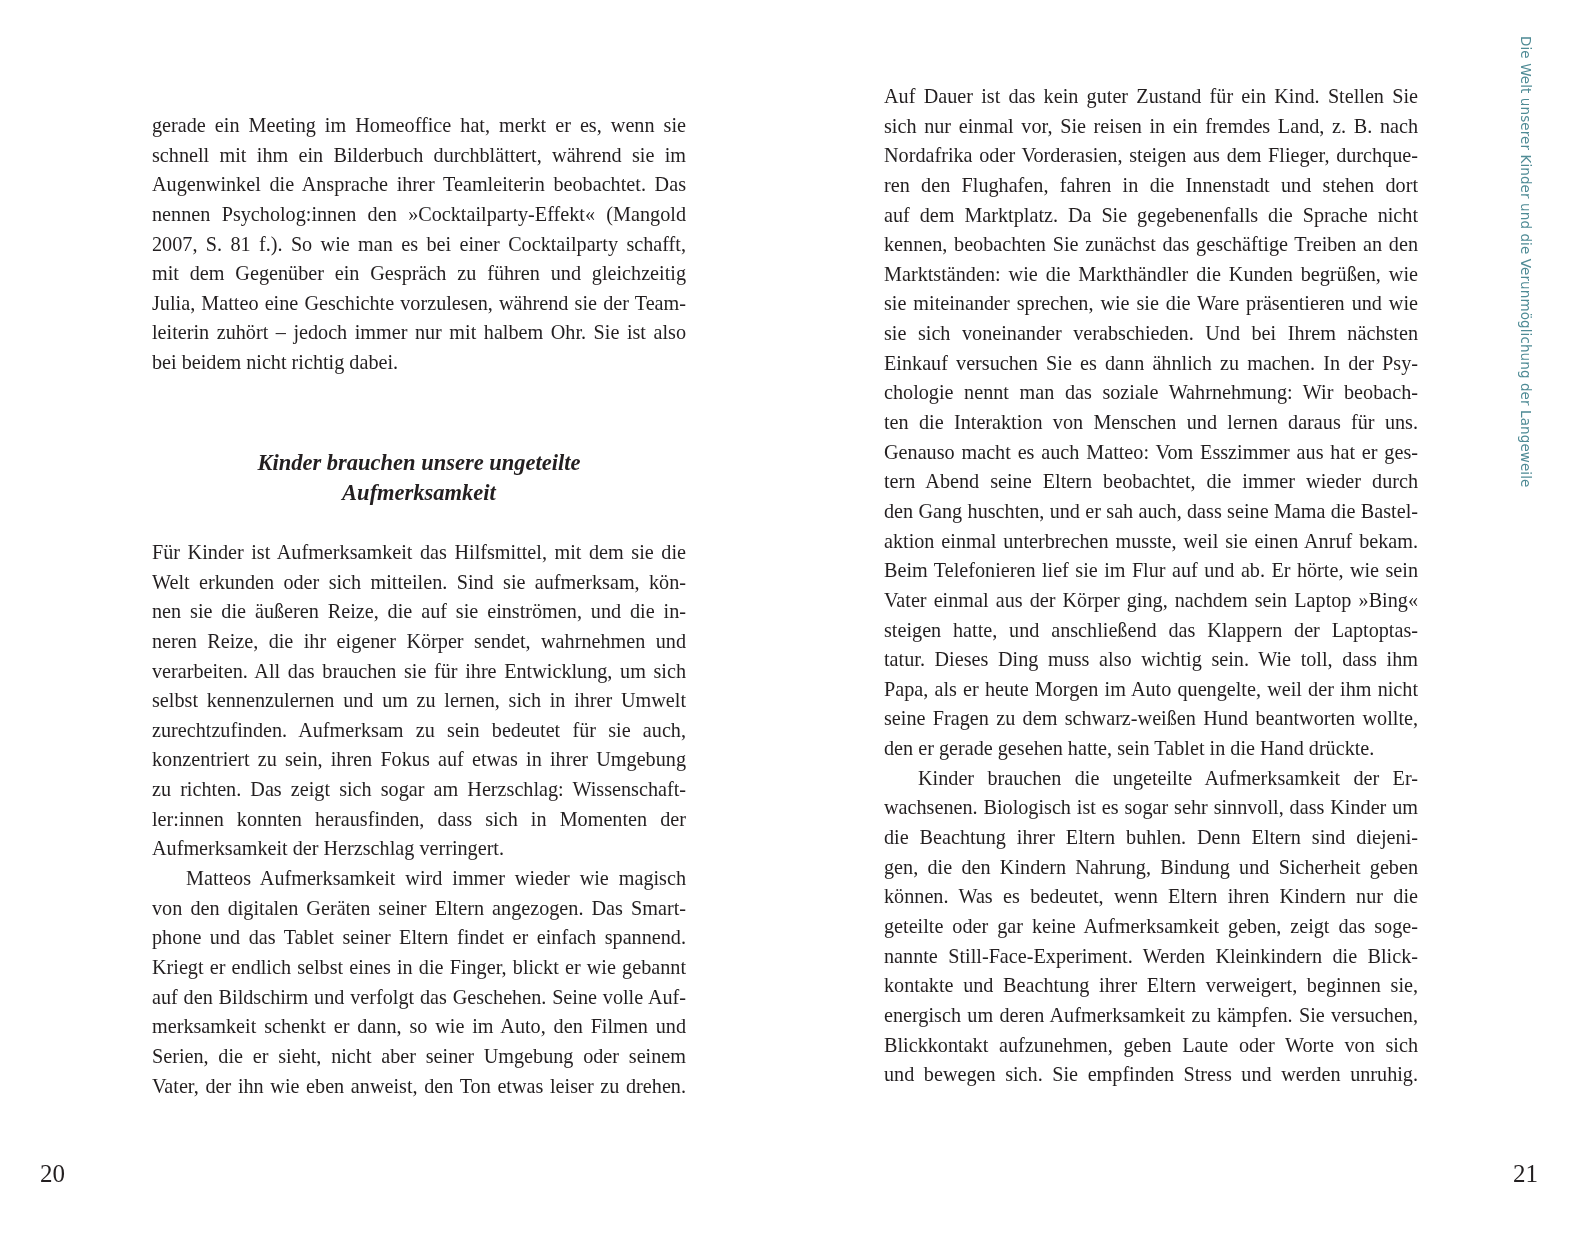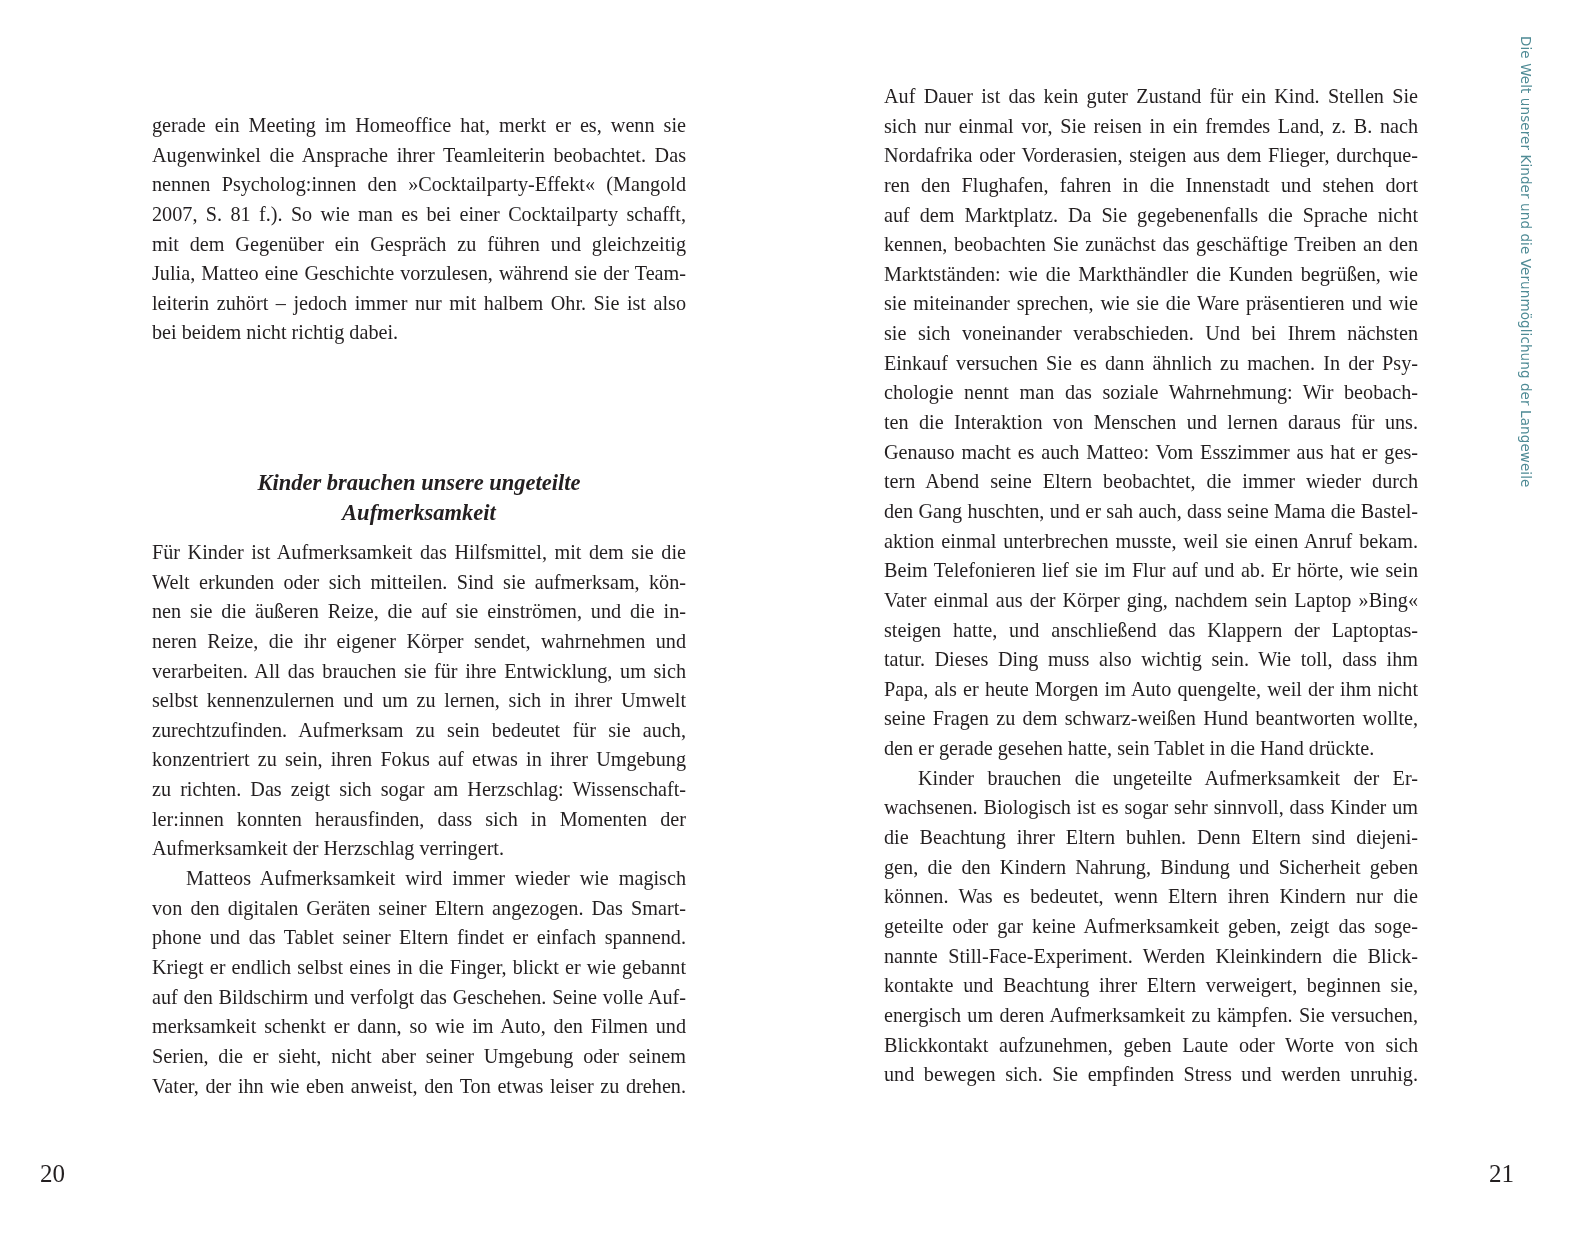--- a/index.html
+++ b/index.html
@@ -7,37 +7,38 @@
          font-family: "Liberation Serif", "DejaVu Serif", serif; color: #231f20; }
   .page { position: absolute; top: 0; height: 1240px; }
   .page-left { left: 0; width: 797px; }
   .page-right { left: 797px; width: 797px; }
   .col { position: absolute; width: 534px; font-size: 20.2px; line-height: 29.65px; }
   .col-left { left: 152px; top: 111px; }
   .col-right { left: 87px; top: 82px; }
   .line { display: block; white-space: nowrap; text-align: justify; text-align-last: justify; height: 29.65px; }
   .line.last { text-align-last: left; }
   .line.indent { text-indent: 34px; }
-  .heading { position: absolute; left: 152px; width: 534px; top: 468px; text-align: center;
+  .heading { position: absolute; left: 152px; width: 534px; top: 448px; text-align: center;
              font-style: italic; font-weight: bold; font-size: 22.5px; line-height: 29.5px; }
   .heading span { display: block; }
   .col-left-2 { left: 152px; top: 538px; }
   .page-number { position: absolute; top: 1160px; font-size: 25px; }
   .pn-left { left: 40px; }
-  .pn-right { left: 692px; }
+  .pn-right { left: 716px; }
   .running-head { position: absolute; left: 1510px; top: 36px; width: 24px; height: 460px;
                   writing-mode: vertical-rl; font-family: "DejaVu Sans", "Liberation Sans", sans-serif;
                   font-size: 13.5px; color: #4f8b95; letter-spacing: 0.1px; white-space: nowrap; }
 </style>
 </head>
 <body>
 
 <div class="page page-left">
   <div class="col col-left">
     <span class="line">gerade ein Meeting im Homeoffice hat, merkt er es, wenn sie</span>
+    <span class="line">schnell mit ihm ein Bilderbuch durchblättert, während sie im</span>
     <span class="line">Augenwinkel die Ansprache ihrer Teamleiterin beobachtet. Das</span>
     <span class="line">nennen Psycholog:innen den »Cocktailparty-Effekt« (Mangold</span>
     <span class="line">2007, S. 81 f.). So wie man es bei einer Cocktailparty schafft,</span>
     <span class="line">mit dem Gegenüber ein Gespräch zu führen und gleichzeitig</span>
     <span class="line">Julia, Matteo eine Geschichte vorzulesen, während sie der Team-</span>
     <span class="line">leiterin zuhört – jedoch immer nur mit halbem Ohr. Sie ist also</span>
     <span class="line last">bei beidem nicht richtig dabei.</span>
   </div>
 
   <div class="heading">

